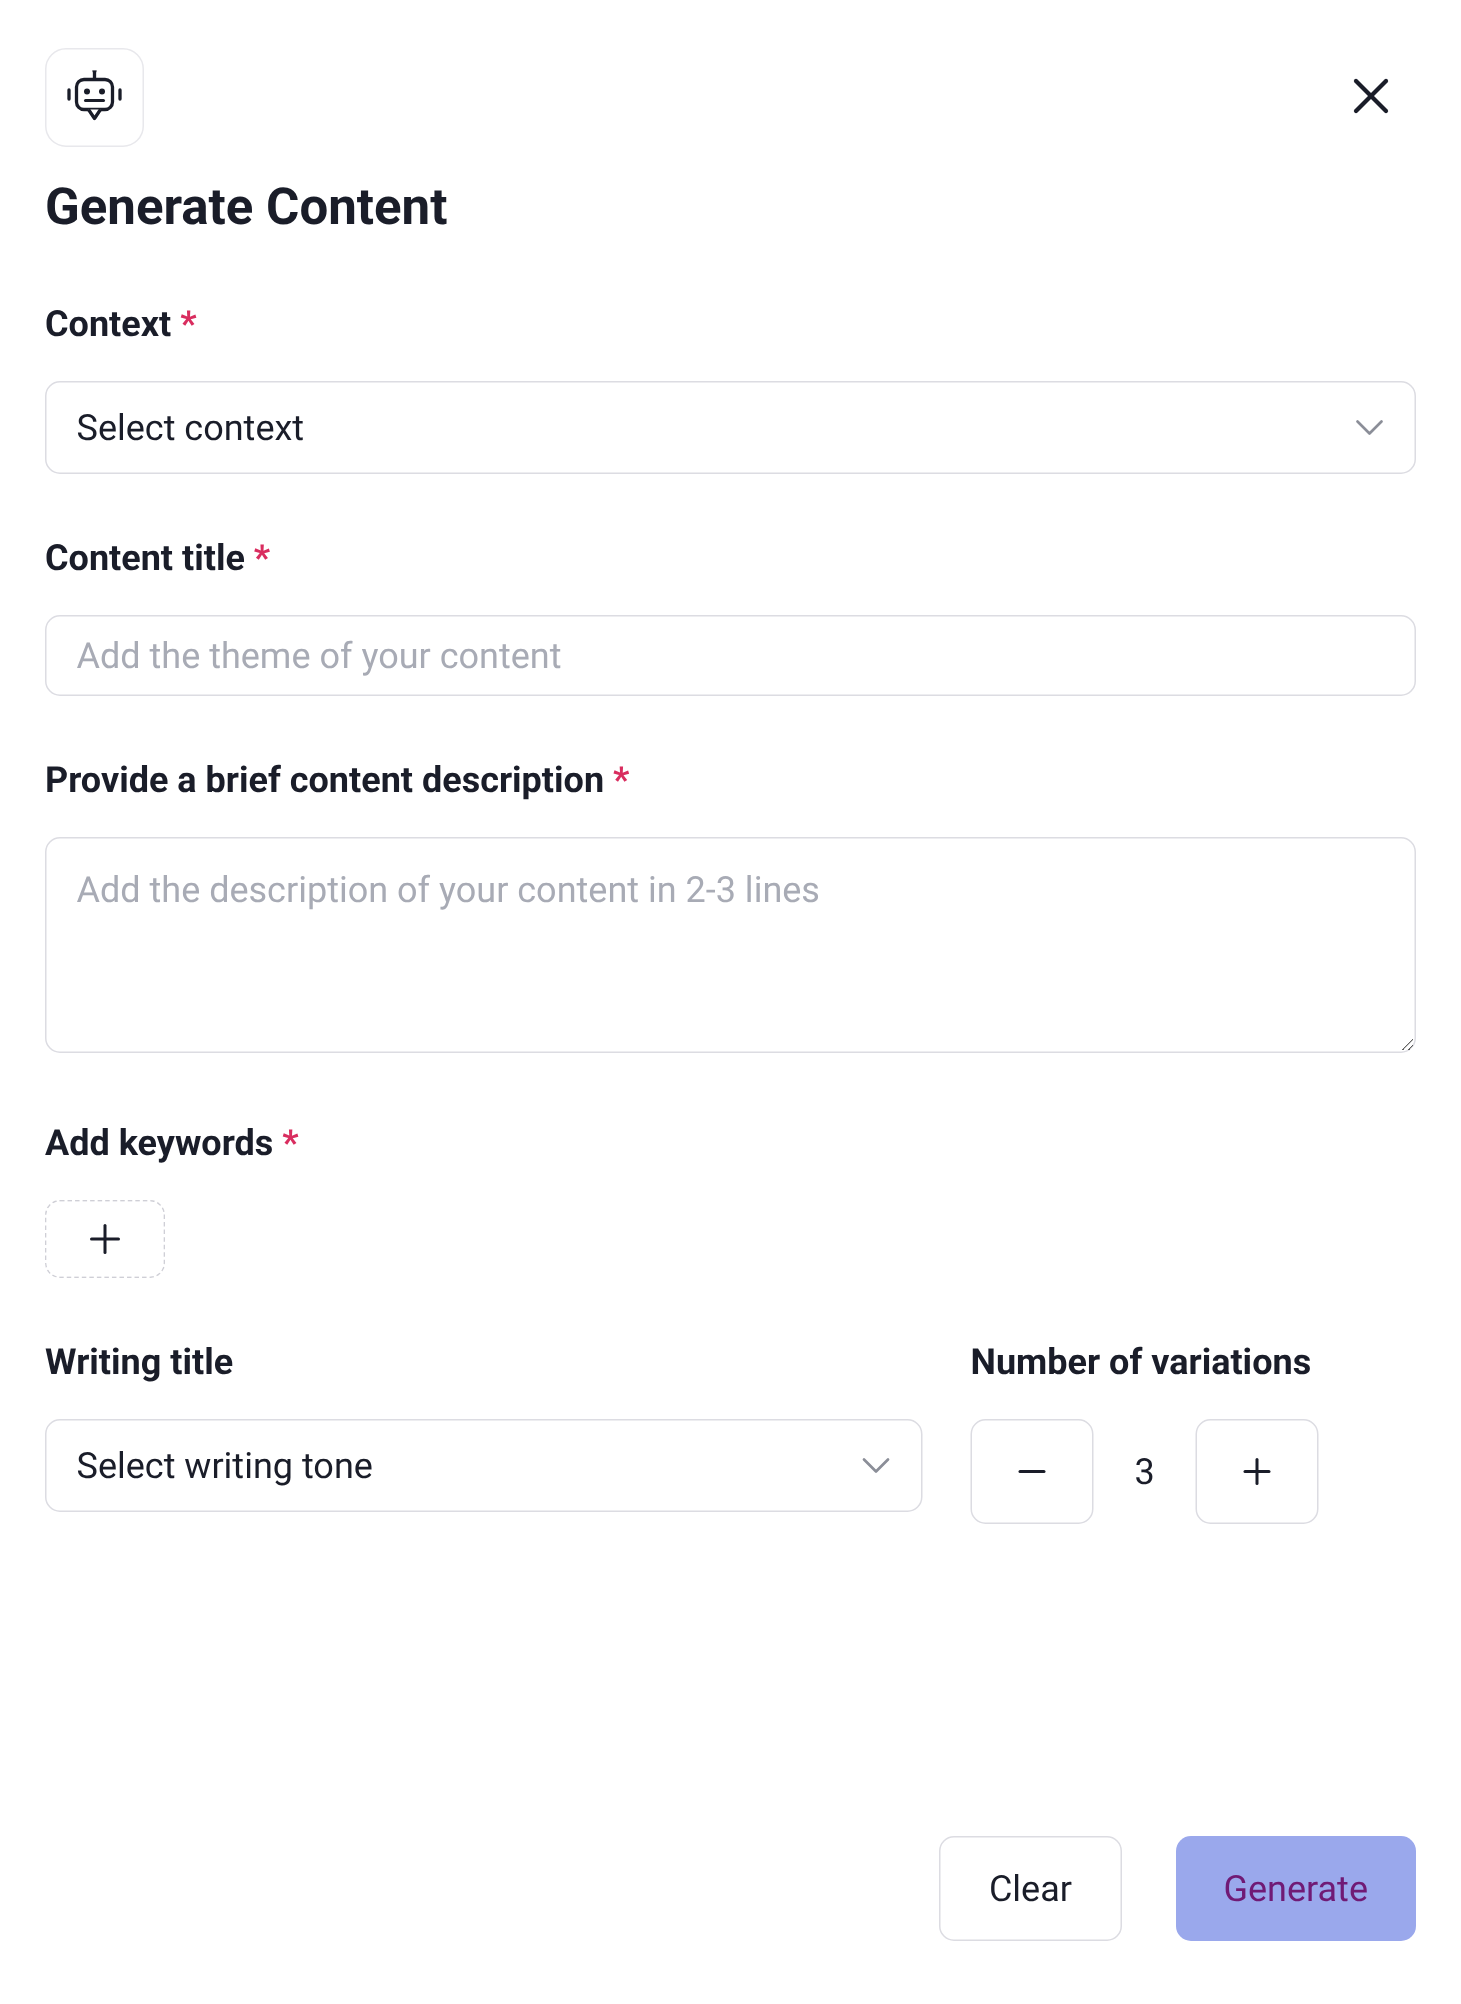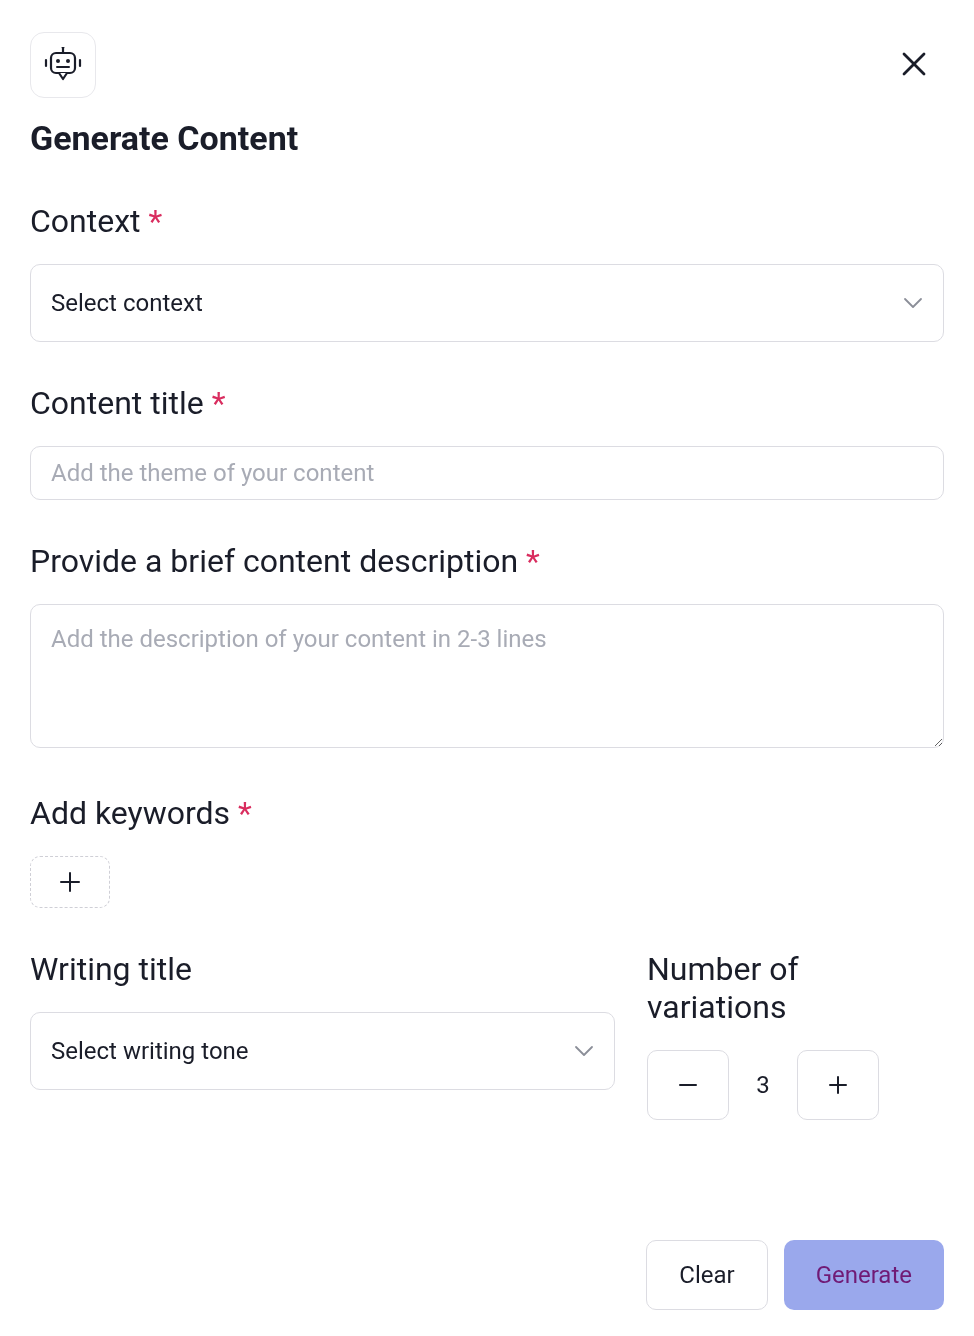--- a/index.html
+++ b/index.html
@@ -47,40 +47,40 @@
     .page-title {
       font-size: 34px;
       font-weight: 700;
       color: #1a1d29;
       margin-bottom: 44px;
     }
     .field-group {
       margin-bottom: 42px;
     }
     .field-label {
-      font-size: 32px;
-      font-weight: 400;
+      font-size: 24px;
+      font-weight: 700;
       color: #1a1d29;
       margin-bottom: 24px;
       display: block;
     }
     .required-star {
       color: #d92d5f;
     }
     .select-field, .text-input, .textarea-input {
       width: 100%;
       border: 1px solid #dcdce2;
       border-radius: 10px;
       font-size: 24px;
       font-family: inherit;
       color: #1a1d29;
       background: #ffffff;
     }
     .select-field {
-      height: 78px;
+      height: 62px;
       padding: 0 50px 0 20px;
       display: flex;
       align-items: center;
       justify-content: space-between;
       cursor: pointer;
       position: relative;
     }
     .select-placeholder {
       color: #1a1d29;
     }
@@ -145,24 +145,24 @@
       cursor: pointer;
     }
     .stepper-value {
       font-size: 24px;
       color: #1a1d29;
       min-width: 20px;
       text-align: center;
     }
     .footer-actions {
       position: absolute;
-      bottom: 26px;
+      bottom: 42px;
       right: 30px;
       display: flex;
-      gap: 16px;
+      gap: 36px;
       justify-content: space-between;
     }
     .btn {
       height: 70px;
       border-radius: 10px;
       font-size: 24px;
       font-family: inherit;
       cursor: pointer;
       display: flex;
       align-items: center;

